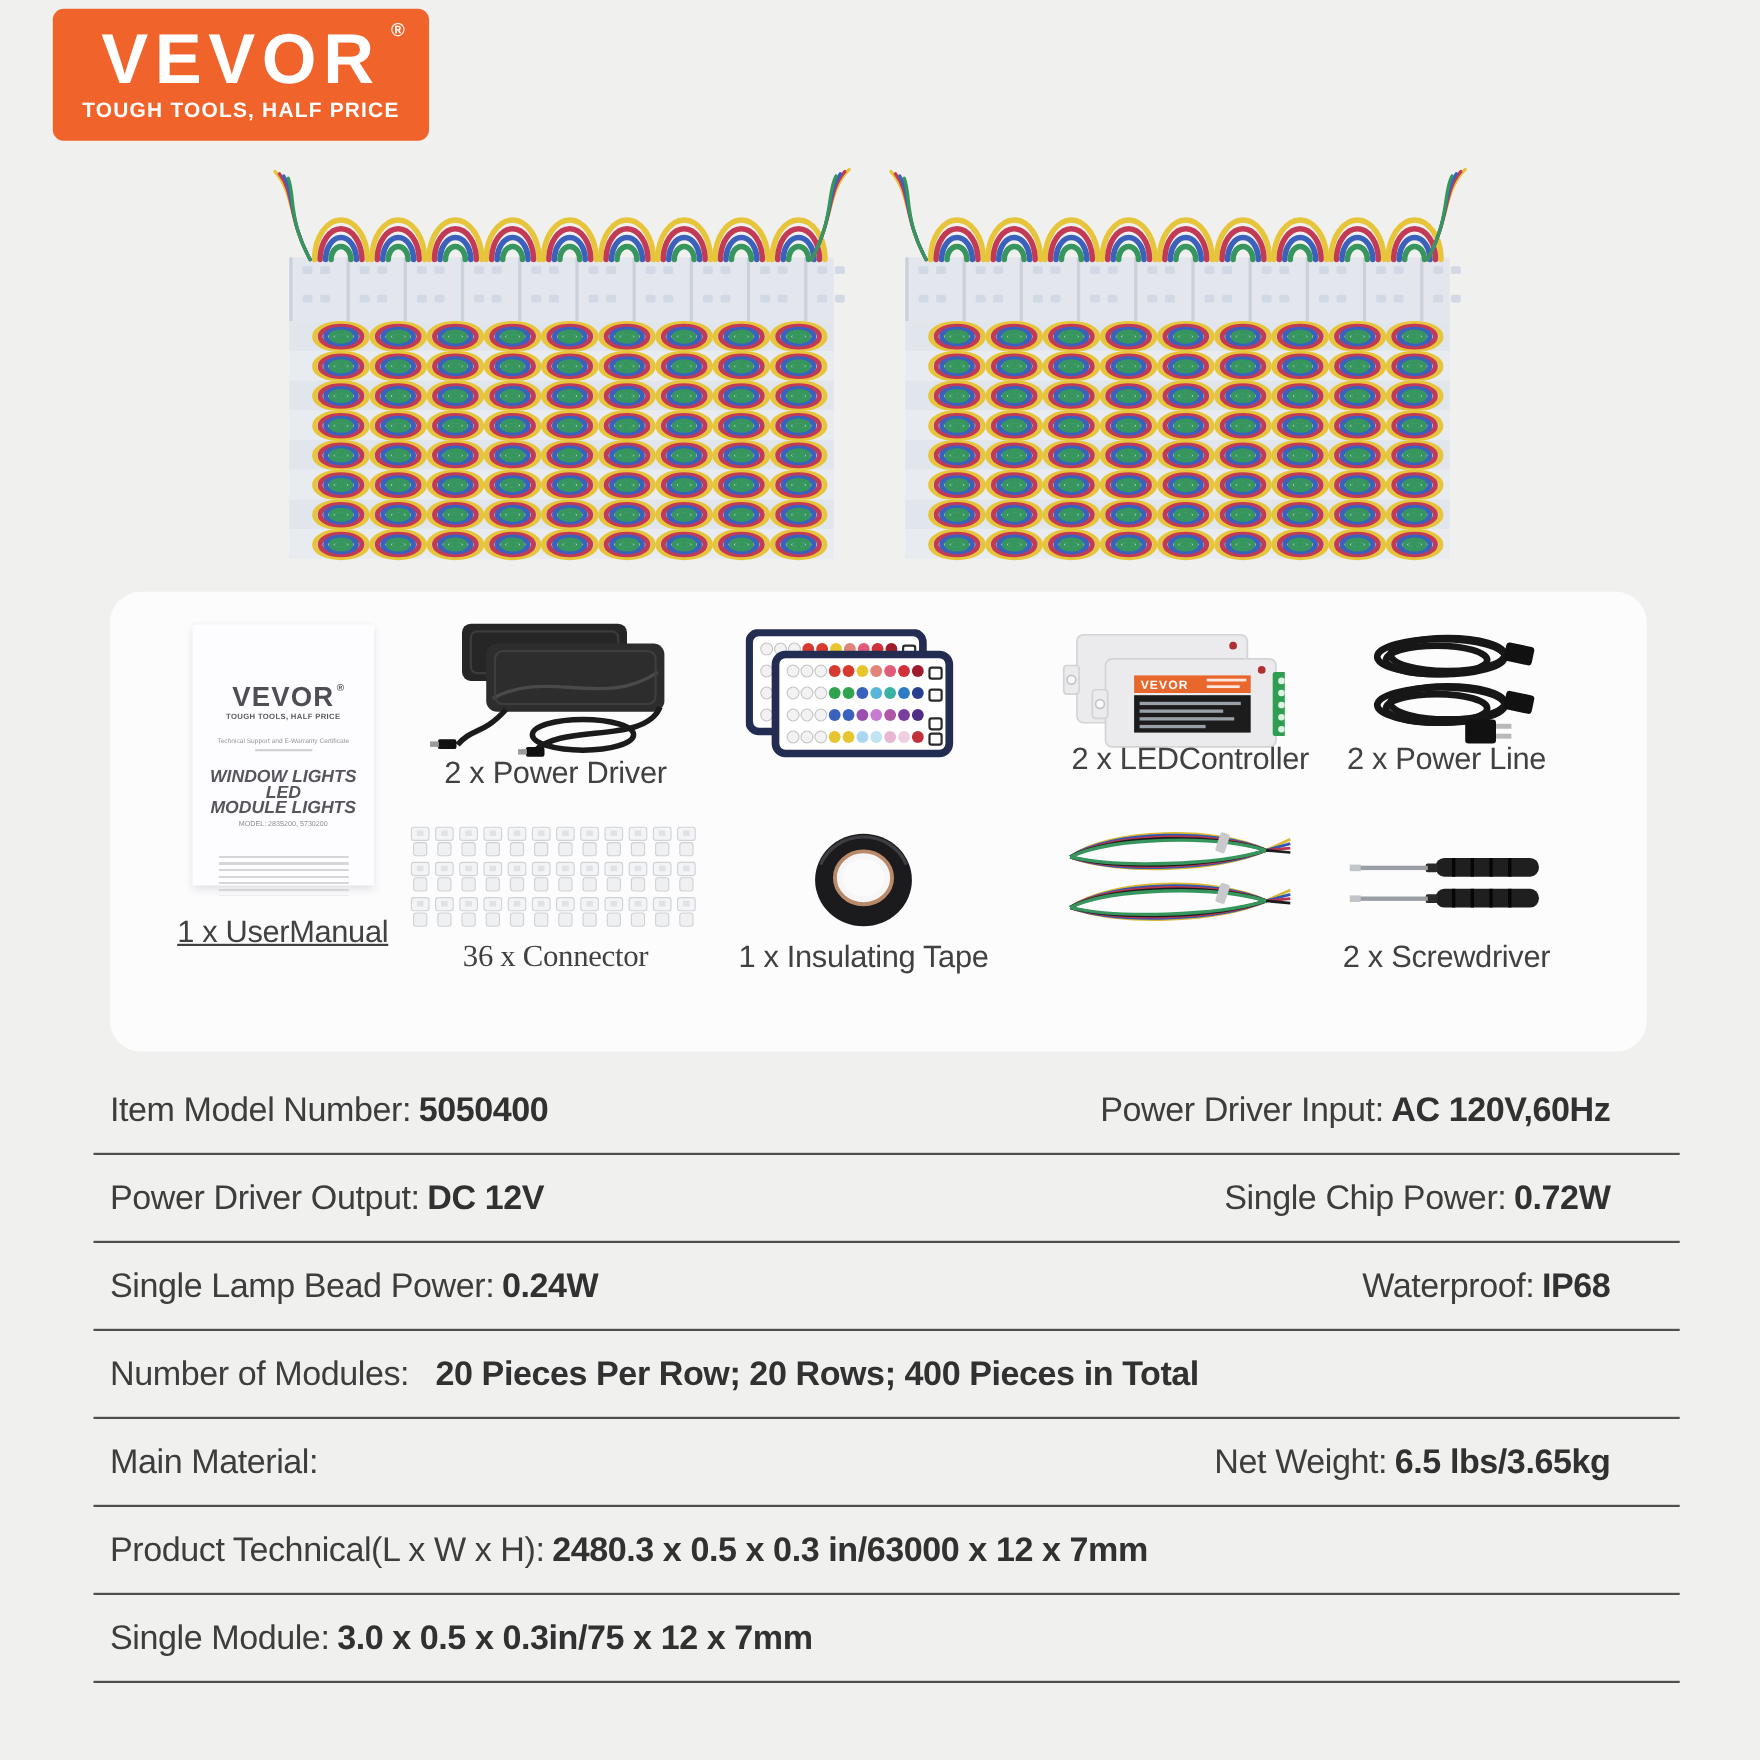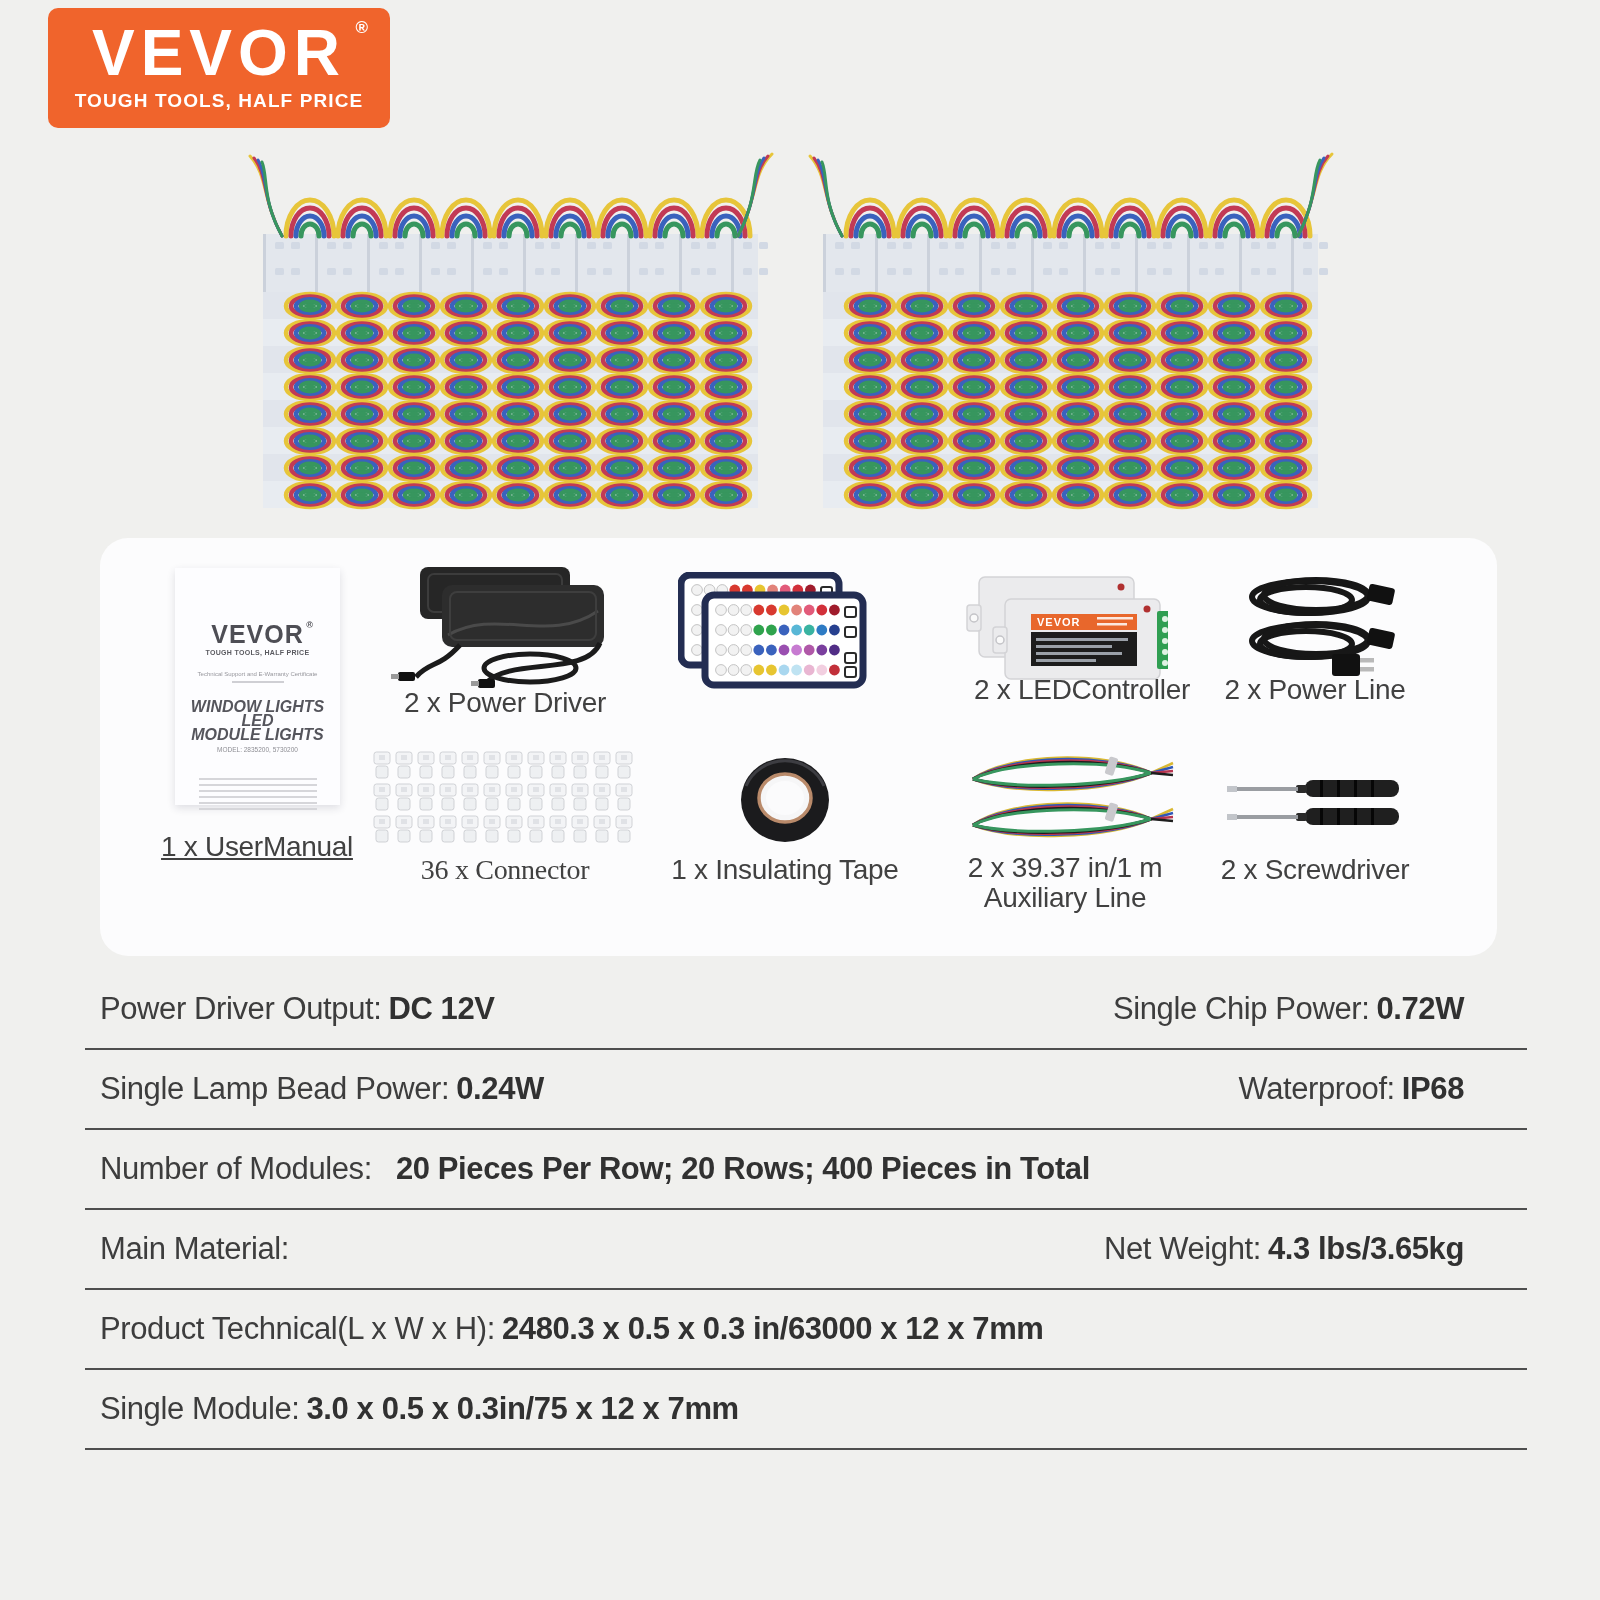--- a/index.html
+++ b/index.html
@@ -1557,24 +1557,20 @@
       <path d="M 18 80 C 55 60 150 58 196 74" stroke="#1d1d1d" stroke-width="3" fill="none"></path>
       <path d="M 18 80 C 60 91.5 150 89.5 196 74" stroke="#1d1d1d" stroke-width="3" fill="none"></path>
       <path d="M 18 80 C 55 62 150 60 196 74" stroke="#37965e" stroke-width="3" fill="none"></path>
       <path d="M 18 80 C 60 90 150 88 196 74" stroke="#37965e" stroke-width="3" fill="none"></path>
       <rect x="152" y="58" width="9" height="18" rx="2" fill="#c9c9cd" transform="rotate(18 156 67)"></rect>
       <path d="M 196 74 L 218 64" stroke="#d9b832" stroke-width="2.5" fill="none"></path>
       <path d="M 196 74 L 218 68" stroke="#2f57b8" stroke-width="2.5" fill="none"></path>
       <path d="M 196 74 L 218 72" stroke="#b8344f" stroke-width="2.5" fill="none"></path>
       <path d="M 196 74 L 218 76" stroke="#1d1d1d" stroke-width="2.5" fill="none"></path>
     </svg>
-  <div class="kit-label" style="left:840px;top:315px;">
-    <div>2 x 39.37 in/1 m</div>
-    <div>Auxiliary Line</div>
-  </div>
 
   <svg id="screwdriver" style="left:1120px;top:234px;" width="190" height="66" viewBox="0 0 190 66">
       <rect x="85" y="8" width="94" height="17" rx="8" fill="#1f1f1f"></rect>
       <rect x="100" y="8" width="3" height="17" fill="#060606"></rect>
       <rect x="117" y="8" width="3" height="17" fill="#060606"></rect>
       <rect x="134" y="8" width="3" height="17" fill="#060606"></rect>
       <rect x="151" y="8" width="3" height="17" fill="#060606"></rect>
       <rect x="76" y="13" width="11" height="8" rx="2" fill="#2a2a2a"></rect>
       <rect x="16" y="15" width="62" height="4" fill="#9a9da2"></rect>
       <rect x="7" y="14" width="10" height="6" fill="#c2c5ca"></rect>
@@ -1584,20 +1580,30 @@
       <rect x="134" y="36" width="3" height="17" fill="#060606"></rect>
       <rect x="151" y="36" width="3" height="17" fill="#060606"></rect>
       <rect x="76" y="41" width="11" height="8" rx="2" fill="#2a2a2a"></rect>
       <rect x="16" y="43" width="62" height="4" fill="#9a9da2"></rect>
       <rect x="7" y="42" width="10" height="6" fill="#c2c5ca"></rect>
     </svg>
   <div class="kit-label" style="left:1090px;top:317px;">2 x Screwdriver</div>
 </div>
 
 <div class="specs">
+  <div class="spec-row">
+    <div class="pair">
+        <span class="sl">Item Model Number:</span>
+        <span class="sv">5050400</span>
+      </div>
+    <div class="pair">
+        <span class="sl">Power Driver Input:</span>
+        <span class="sv">AC 120V,60Hz</span>
+      </div>
+  </div>
   <div class="spec-row">
     <div class="pair">
         <span class="sl">Power Driver Output:</span>
         <span class="sv">DC 12V</span>
       </div>
     <div class="pair">
         <span class="sl">Single Chip Power:</span>
         <span class="sv">0.72W</span>
       </div>
   </div>
@@ -1616,21 +1622,21 @@
         <span class="sl">Number of Modules:</span>
         <span class="sv gap">20 Pieces Per Row; 20 Rows; 400 Pieces in Total</span>
       </div>
   </div>
   <div class="spec-row">
     <div class="pair">
         <span class="sl">Main Material:</span>
       </div>
     <div class="pair">
         <span class="sl">Net Weight:</span>
-        <span class="sv">4.3 lbs/3.65kg</span>
+        <span class="sv">6.5 lbs/3.65kg</span>
       </div>
   </div>
   <div class="spec-row">
     <div class="pair">
         <span class="sl">Product Technical(L x W x H):</span>
         <span class="sv">2480.3 x 0.5 x 0.3 in/63000 x 12 x 7mm</span>
       </div>
   </div>
   <div class="spec-row">
     <div class="pair">

